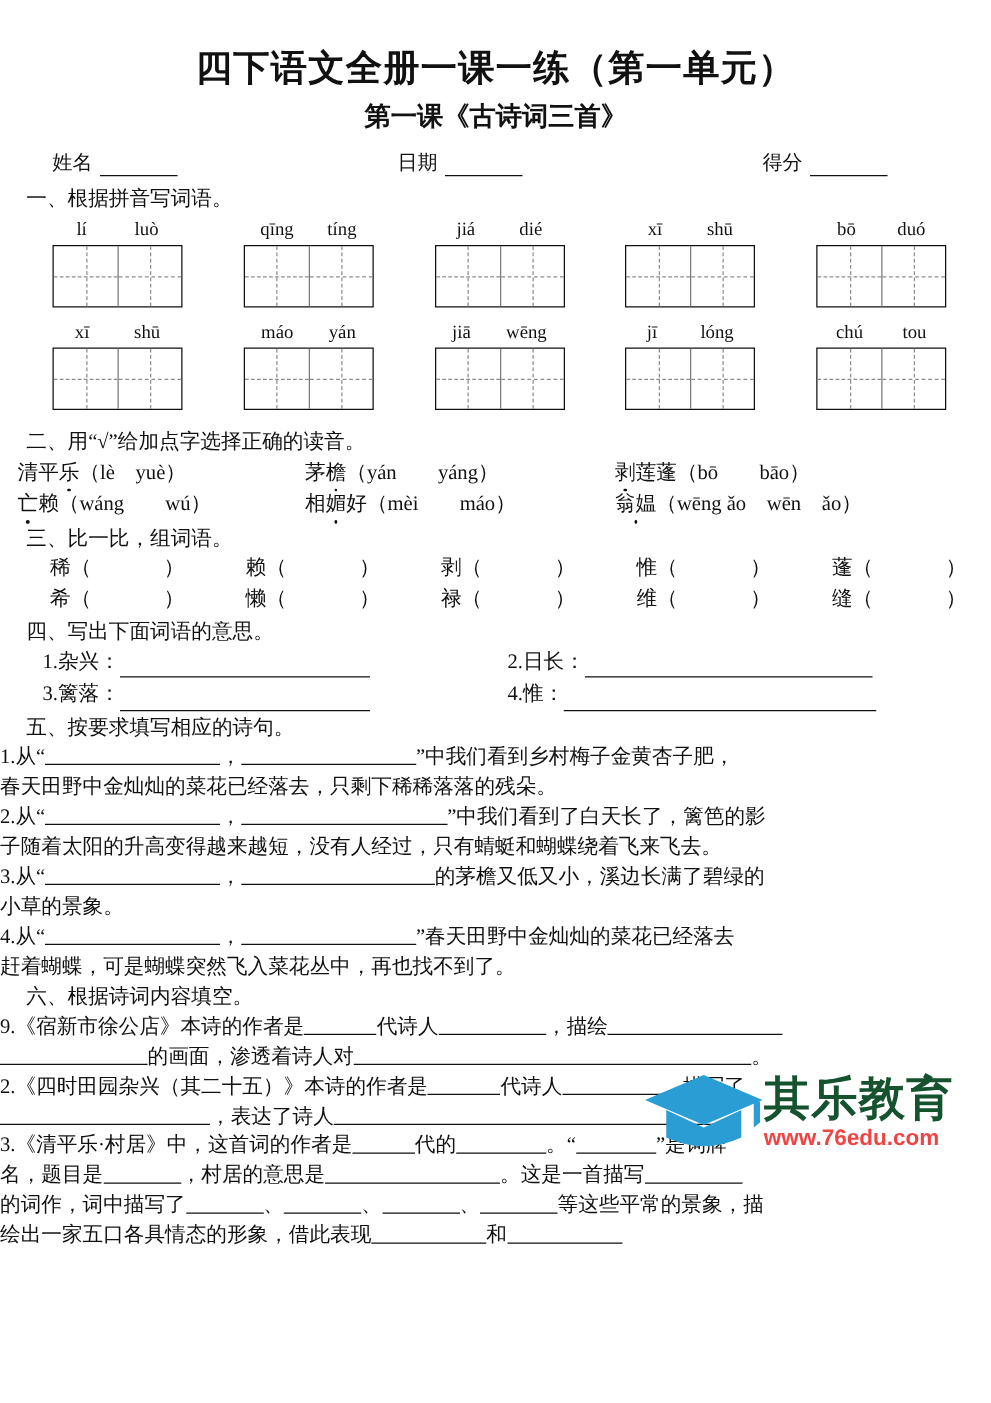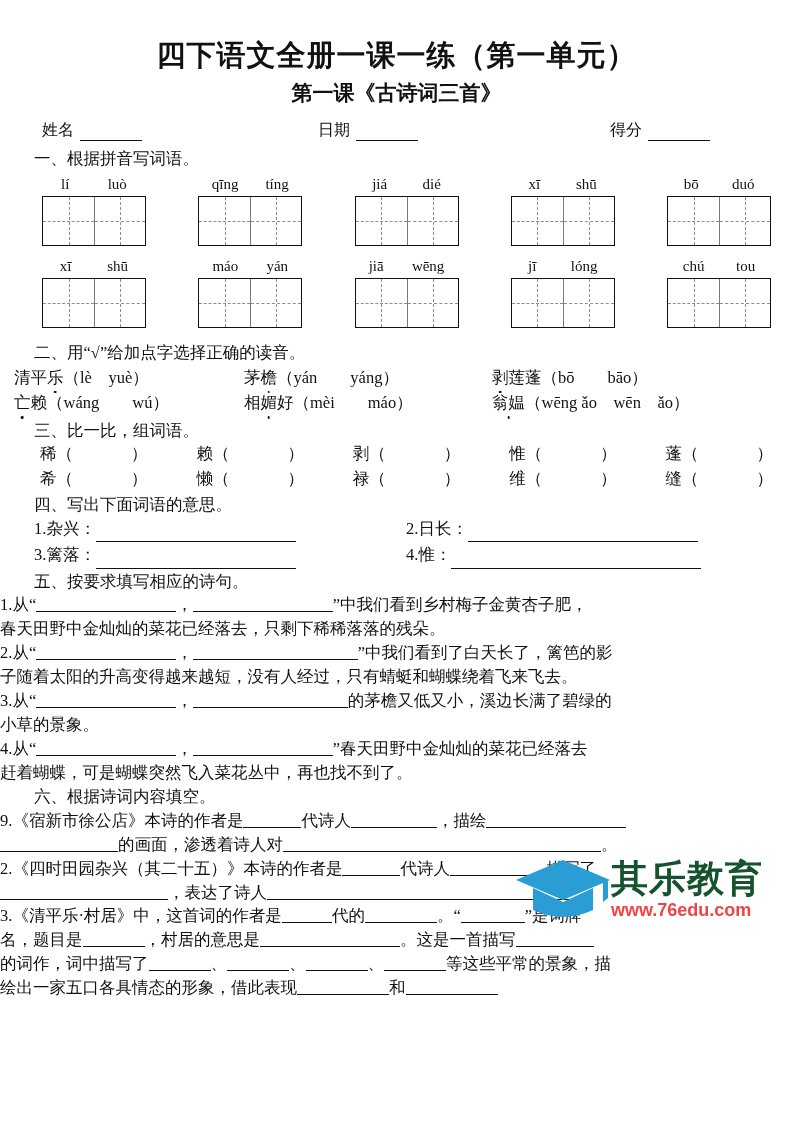--- a/index.html
+++ b/index.html
@@ -42,35 +42,35 @@
   .info-cell{display:flex;align-items:flex-end;white-space:nowrap;}
   .info-cell .lbl{margin-right:6px;}
   .blank-s{display:inline-block;width:62px;border-bottom:1.4px solid #111;height:14px;}
   .sp-a{flex:0 0 176px;}
   .sp-b{flex:0 0 192px;}
 
   
   .sec-head{
     font-size:16.5px;
     margin:7px 0 0 0;
-    padding-left:34px;
+    padding-left:21px;
     line-height:1.35;
   }
   .body-line{
     font-size:16.5px;
     padding-right:20px;
     line-height:1.45;
     margin:0;
   }
 
   
   .py-row{
     display:flex;
     padding-left:42px;
-    padding-right:22px;
+    padding-right:36px;
     margin-top:6px;
     justify-content:space-between;
   }
   .py-group{display:flex;flex-direction:column;align-items:center;width:104px;}
   .py-label{
     font-size:15px;
     font-family:"Liberation Serif","DejaVu Serif",serif;
     letter-spacing:0px;
     margin-bottom:3px;
     white-space:nowrap;

